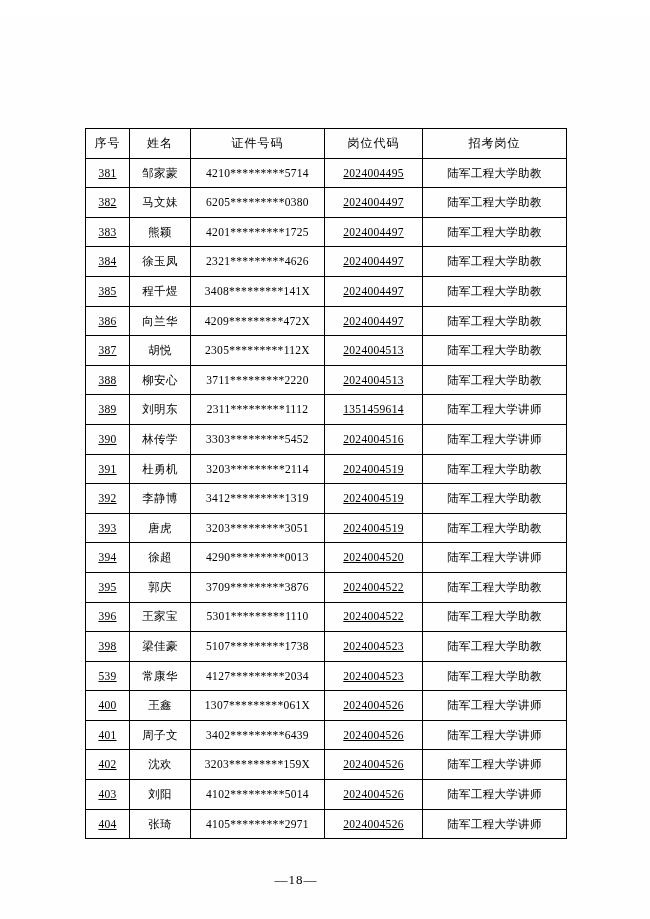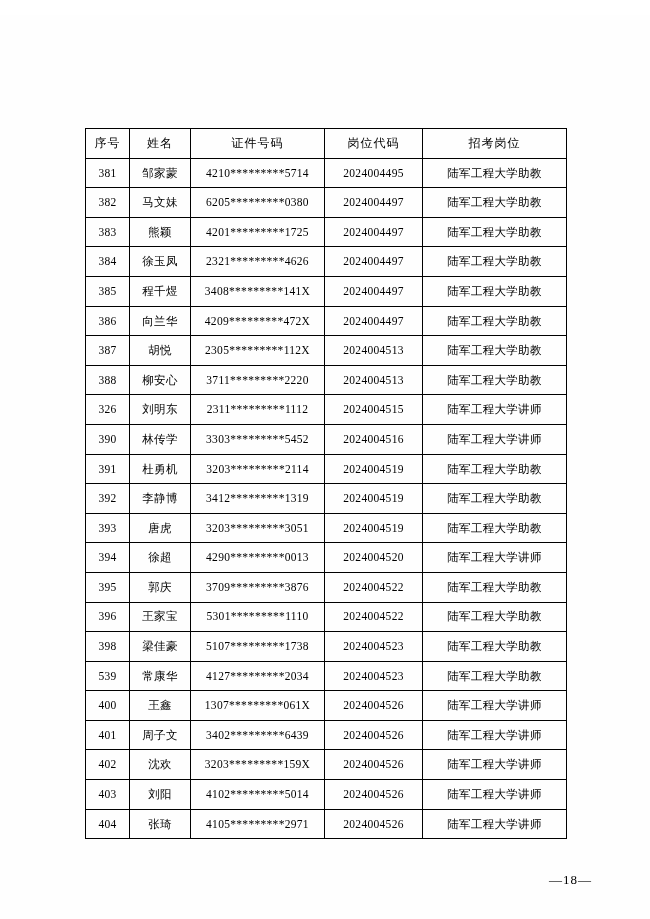--- a/index.html
+++ b/index.html
@@ -54,37 +54,38 @@
   col.c-seq    { width: 44px; }
   col.c-name   { width: 61px; }
   col.c-id     { width: 134px; }
   col.c-post   { width: 98px; }
   col.c-unit   { width: 144px; }
 
   td.seq, td.post {
     font-family: "Liberation Serif", "DejaVu Serif", serif;
     font-size: 11.5px;
     letter-spacing: 0;
+    text-decoration: underline;
   }
   td.idnum {
     font-size: 11px;
     letter-spacing: 0;
   }
   td.name {
     letter-spacing: 1px;
   }
   td.unit {
     letter-spacing: 0.6px;
   }
   .footer {
     position: absolute;
     left: 0;
     top: 857px;
     width: 592px;
-    text-align: right;
+    text-align: center;
     font-size: 13px;
     font-family: "Liberation Serif", "DejaVu Serif", serif;
     letter-spacing: 1px;
   }
 </style>
 </head>
 <body>
 
 <div class="page">
 
@@ -157,24 +158,24 @@
           <td class="unit">陆军工程大学助教</td>
         </tr>
         <tr>
           <td class="seq">388</td>
           <td class="name">柳安心</td>
           <td class="idnum">3711*********2220</td>
           <td class="post">2024004513</td>
           <td class="unit">陆军工程大学助教</td>
         </tr>
         <tr>
-          <td class="seq">326</td>
+          <td class="seq">389</td>
           <td class="name">刘明东</td>
           <td class="idnum">2311*********1112</td>
-          <td class="post">2024004515</td>
+          <td class="post">1351459614</td>
           <td class="unit">陆军工程大学讲师</td>
         </tr>
         <tr>
           <td class="seq">390</td>
           <td class="name">林传学</td>
           <td class="idnum">3303*********5452</td>
           <td class="post">2024004516</td>
           <td class="unit">陆军工程大学讲师</td>
         </tr>
         <tr>

